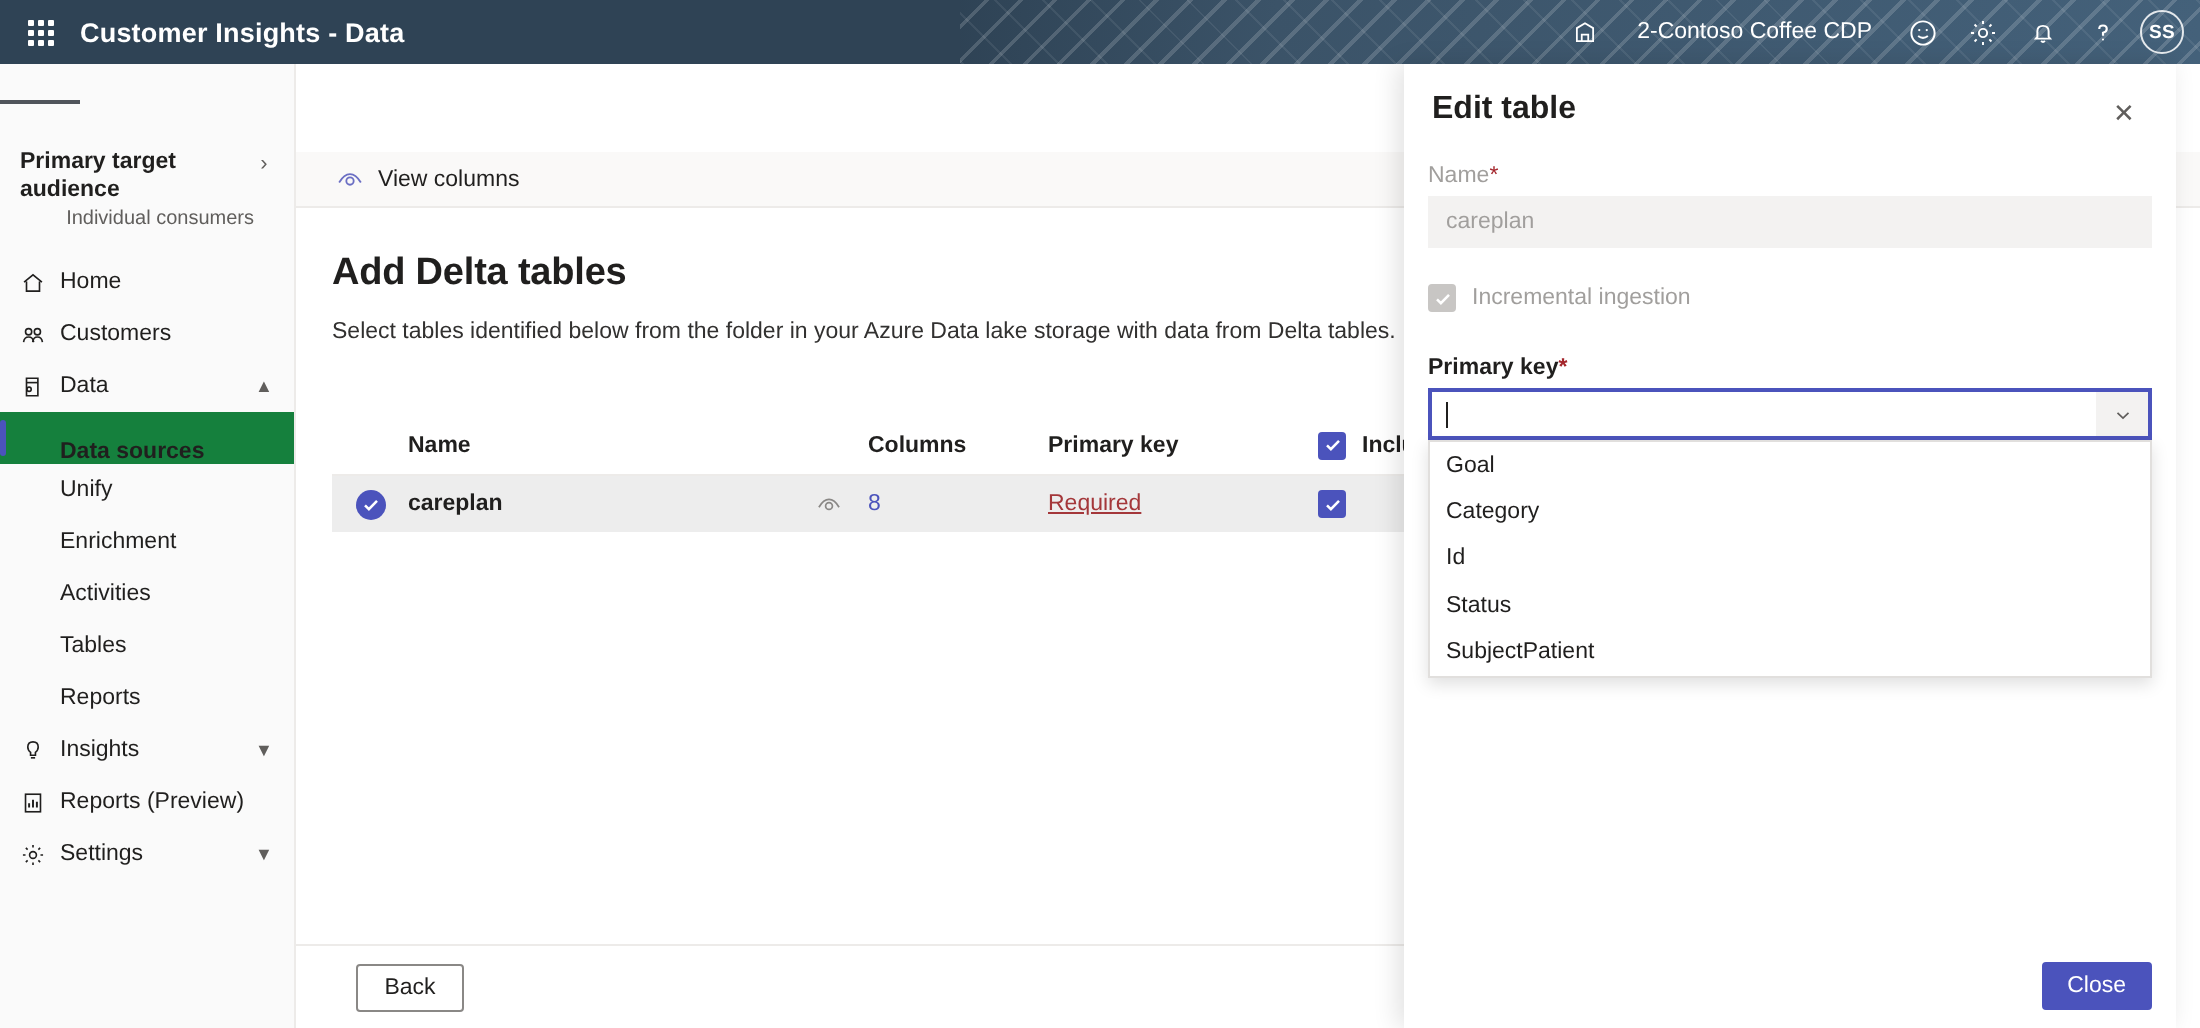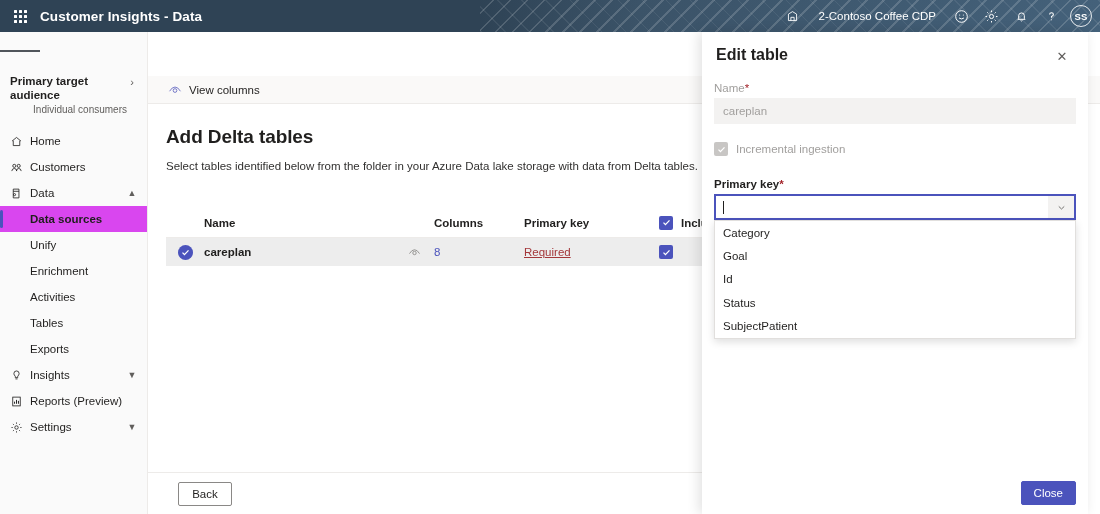--- a/index.html
+++ b/index.html
@@ -92,21 +92,21 @@
     font-size: 11.5px; color: #201f1e; cursor: pointer;
     padding-left: 10px; padding-right: 8px;
   }
   .nav-ico {
     width: 20px; display:flex; align-items:center; justify-content:flex-start;
     color: #201f1e; flex: 0 0 20px;
   }
   .nav-label { flex: 1; white-space: nowrap; }
   .nav-sub { padding-left: 30px; }
   .nav-sub .nav-label { font-size: 11.5px; }
-  .nav-item.selected { background: #d946ef; }
+  .nav-item.selected { background: #15803d; align-items: flex-end; }
   .nav-item.selected .nav-label { font-weight: bold; }
   .nav-item.selected::before {
     content: ""; position: absolute; left: 0; top: 4px; bottom: 4px; width: 2.5px;
     background: #4b53bc; border-radius: 2px;
   }
   .chev-col { width: 14px; color: #605e5c; font-size: 9px; display:flex; align-items:center; justify-content:center; }
 
   
   .main {
     position: absolute; top: 32px; left: 148px; width: 952px; height: 482px;
@@ -372,21 +372,21 @@
       <div class="nav-item nav-sub">
         <span class="nav-label">Enrichment</span>
       </div>
       <div class="nav-item nav-sub">
         <span class="nav-label">Activities</span>
       </div>
       <div class="nav-item nav-sub">
         <span class="nav-label">Tables</span>
       </div>
       <div class="nav-item nav-sub">
-        <span class="nav-label">Exports</span>
+        <span class="nav-label">Reports</span>
       </div>
 
       <div class="nav-item">
         <span class="nav-ico">
           <svg width="13" height="13" viewBox="0 0 16 16" fill="none" stroke="#201f1e" stroke-width="1">
             <path d="M8 2.4 Q11.2 2.4 11.2 5.6 Q11.2 7.6 9.5 8.8 L9.5 10.6 L6.5 10.6 L6.5 8.8 Q4.8 7.6 4.8 5.6 Q4.8 2.4 8 2.4 Z"></path>
             <path d="M6.7 12.2 L9.3 12.2"></path>
           </svg>
         </span>
         <span class="nav-label">Insights</span>
@@ -521,22 +521,22 @@
               <span class="caret"></span>
             </div>
             <div class="combo-btn">
               <svg width="11" height="11" viewBox="0 0 16 16" fill="none" stroke="#605e5c" stroke-width="1.25">
                   <path d="M4 6.4 L8 10.2 L12 6.4"></path>
                 </svg>
             </div>
           </div>
 
           <div class="dropdown">
+            <div class="dd-item">Goal</div>
             <div class="dd-item">Category</div>
-            <div class="dd-item">Goal</div>
             <div class="dd-item">Id</div>
             <div class="dd-item">Status</div>
             <div class="dd-item">SubjectPatient</div>
           </div>
         </div>
       </div>
     </div>
 
     <div class="panel-footer">
       <div class="btn btn-primary">Close</div>

